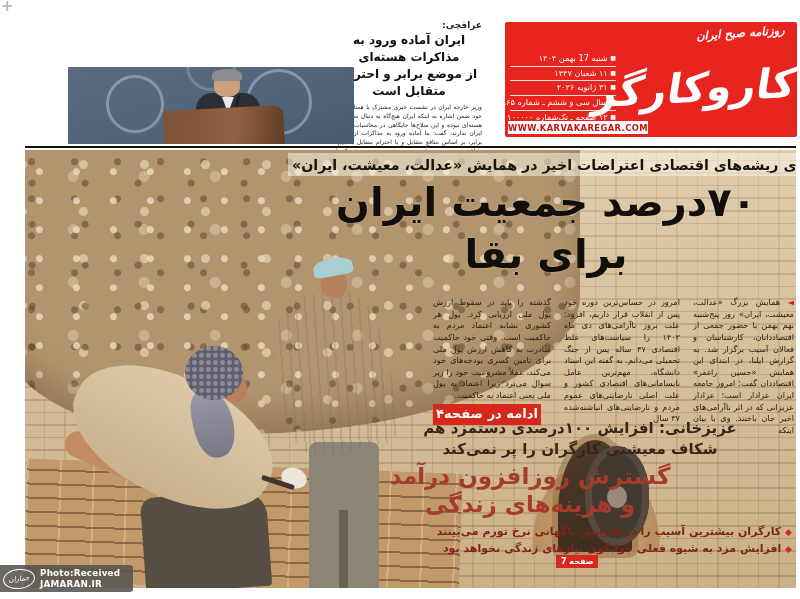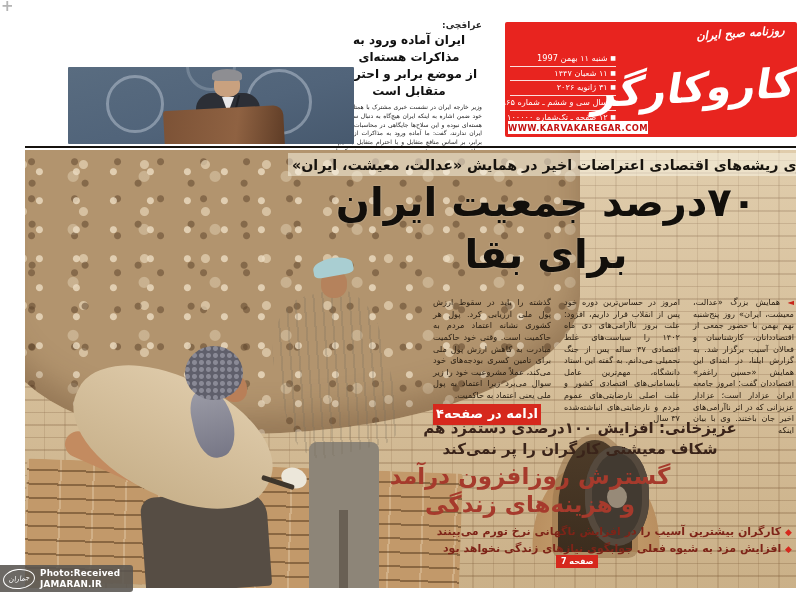--- a/index.html
+++ b/index.html
@@ -164,21 +164,21 @@
 <body>
 
 <div class="page">
 
   <div class="abs regmark">+</div>
 
   <div class="abs masthead">
     <div class="tagline rtl">روزنامه صبح ایران</div>
     <div class="logo rtl">کاروکارگر</div>
     <div class="datecol rtl">
-      <div class="daterow"><span class="sq">■</span> <span>شنبه ۱۱ بهمن 1997</span></div>
+      <div class="daterow"><span class="sq">■</span> <span>شنبه 17 بهمن ۱۴۰۴</span></div>
       <div class="daterow"><span class="sq">■</span> <span>۱۱ شعبان ۱۴۴۷</span></div>
       <div class="daterow"><span class="sq">■</span> <span>۳۱ ژانویه ۲۰۲۶</span></div>
       <div class="daterow"><span class="sq">■</span> <span>سال سی و ششم ـ شماره ۹۹۶۵</span></div>
       <div class="daterow"><span class="sq">■</span> <span>۱۲ صفحه ـ تک‌شماره ۱۰۰۰۰۰ ریال</span></div>
     </div>
     <div class="siteband">WWW.KARVAKAREGAR.COM</div>
   </div>
 
   <div class="abs topstory rtl">
     <div class="ts-kicker">عراقچی:</div>

